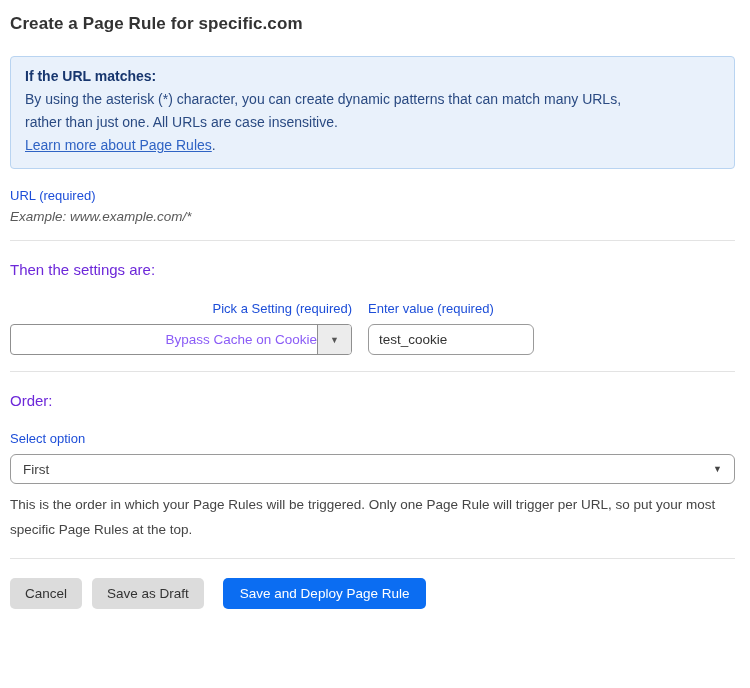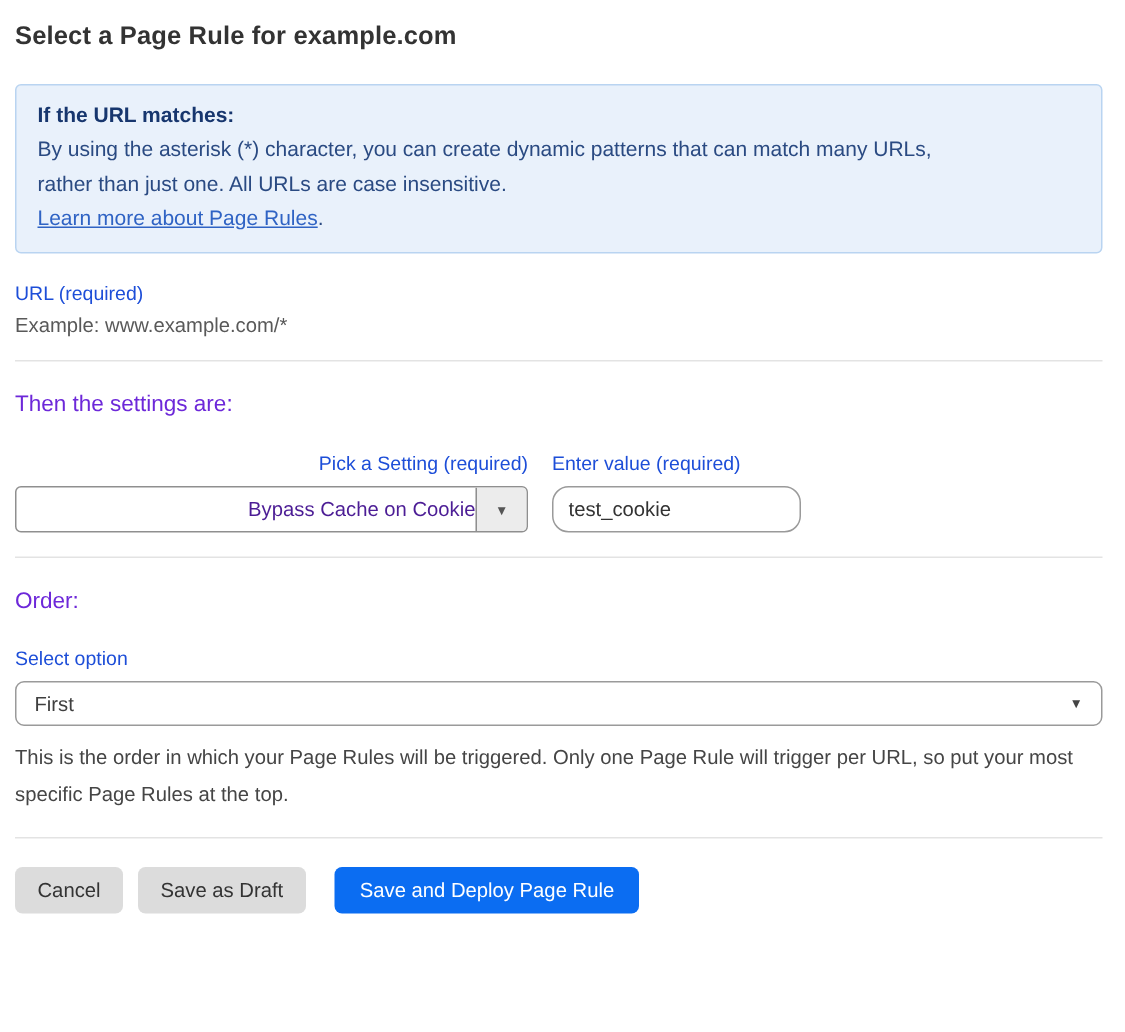--- a/index.html
+++ b/index.html
@@ -55,20 +55,21 @@
     padding: 0 10px;
     font-size: 13.5px;
     font-family: "Liberation Sans", sans-serif;
     color: #333333;
     background: #ffffff;
   }
   .helper-text {
     margin-top: 6px;
     font-size: 13.5px;
     color: #595959;
+    font-style: italic;
   }
 
   .divider {
     border: none;
     border-top: 1px solid #e3e3e3;
     margin-top: 16px;
   }
 
   .section-heading {
     margin-top: 20px;
@@ -90,35 +91,35 @@
     align-items: stretch;
     overflow: hidden;
     background: #ffffff;
     cursor: pointer;
   }
   .select-box .select-text {
     flex: 1;
     padding-left: 12px;
     line-height: 29px;
     font-size: 13.5px;
-    color: #4c1d95;
+    color: #8b5cf6;
     white-space: nowrap;
   }
   .select-box .arrow-section {
     width: 34px;
     background: #ececec;
     border-left: 1px solid #8f8f8f;
     display: flex;
     align-items: center;
     justify-content: center;
     font-size: 9px;
     color: #555555;
   }
 
-  .value-input { width: 166px; border-radius: 11px; }
+  .value-input { width: 166px; }
 
   .add-setting-btn {
     margin-top: 33px;
     background: #dcdcdc;
     border: none;
     border-radius: 5px;
     padding: 0 15px;
     height: 31px;
     font-size: 13.5px;
     font-family: "Liberation Sans", sans-serif;
@@ -168,21 +169,21 @@
     cursor: pointer;
   }
   .btn-gray { background: #dcdcdc; color: #333333; margin-right: 10px; }
   .btn-blue { background: #0b6df2; color: #ffffff; margin-left: 9px; padding: 0 17px; }
 </style>
 </head>
 <body>
 
 <div class="container">
 
-  <div class="page-title">Select a Page Rule for example.com</div>
+  <div class="page-title">Create a Page Rule for specific.com</div>
 
   <div class="info-box">
     <div class="info-heading">If the URL matches:</div>
     <div>By using the asterisk (*) character, you can create dynamic patterns that can match many URLs,</div>
     <div>rather than just one. All URLs are case insensitive.</div>
     <div><a class="info-link">Learn more about Page Rules</a><span>.</span></div>
   </div>
 
   <div class="field-label">URL (required)</div>
   <div class="helper-text">Example: www.example.com/*</div>

